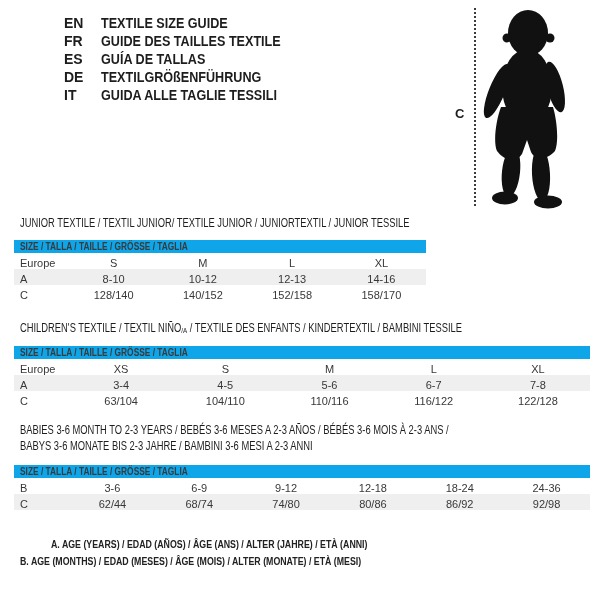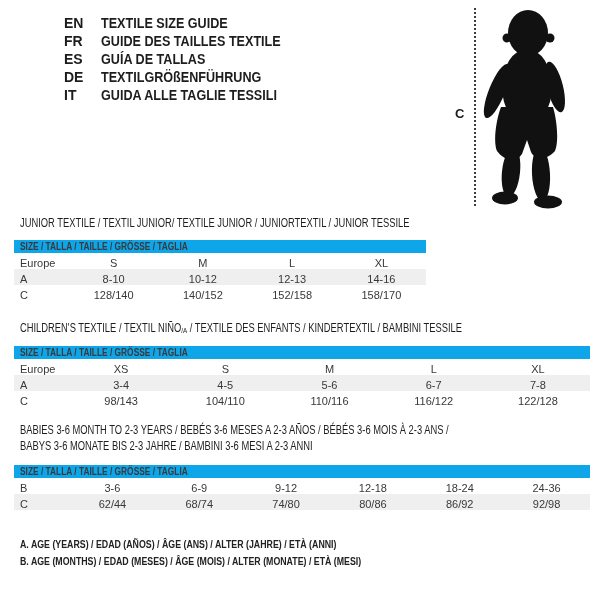--- a/index.html
+++ b/index.html
@@ -43,21 +43,21 @@
   #sec0 .size-bar{top:240px;width:412px}
   #sec0 .rows{top:253px;width:412px}
   #sec1 .t-title{top:320px}
   #sec1 .size-bar{top:346px;width:576px}
   #sec1 .rows{top:359px;width:576px}
   #sec2 .t-title{top:422px}
   #sec2 .size-bar{top:465px;width:576px}
   #sec2 .rows{top:478px;width:576px}
 
   
-  .legend{position:absolute;left:20px;top:536px;}
+  .legend{position:absolute;left:20px;top:536px;text-align:right;}
   .legend-item{height:17px;line-height:17px;font-size:11px;font-weight:700;color:#222;}
 </style>
 </head>
 <body>
 
 <div class="page">
 
   <div class="languages">
       <div class="lang-row">
         <span class="lang-code">EN</span>
@@ -147,21 +147,21 @@
         <div class="trow shaded">
           <span class="tcell-label">A</span>
           <span class="tcell">3-4</span>
           <span class="tcell">4-5</span>
           <span class="tcell">5-6</span>
           <span class="tcell">6-7</span>
           <span class="tcell">7-8</span>
         </div>
         <div class="trow">
           <span class="tcell-label">C</span>
-          <span class="tcell">98/143</span>
+          <span class="tcell">63/104</span>
           <span class="tcell">104/110</span>
           <span class="tcell">110/116</span>
           <span class="tcell">116/122</span>
           <span class="tcell">122/128</span>
         </div>
       </div>
   </section>
 
   <section class="table-sec" id="sec2">
     <h2 class="t-title">

